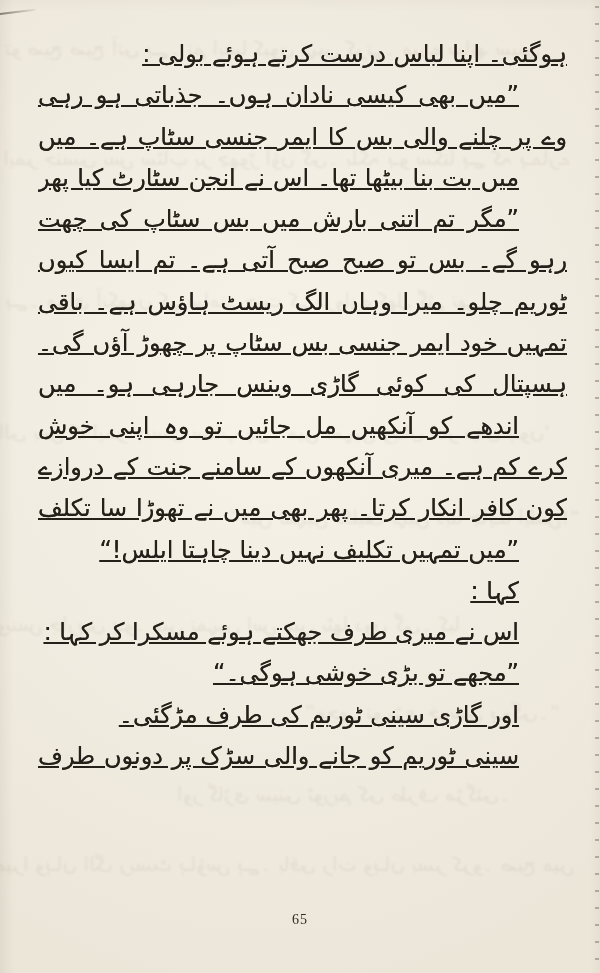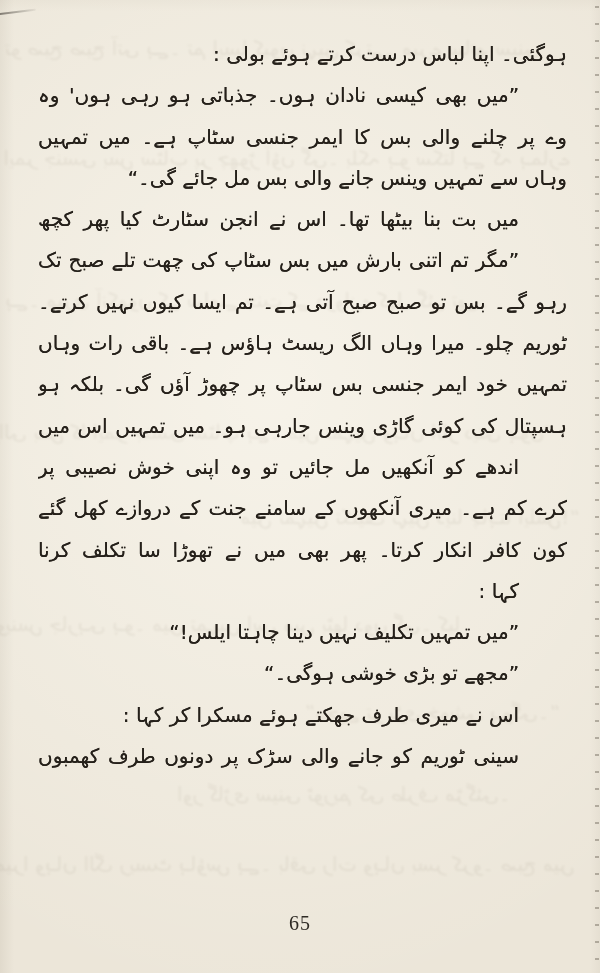--- a/index.html
+++ b/index.html
@@ -71,22 +71,23 @@
     border-radius: 1px;
   }
 
   .text-block {
     position: absolute;
     top: 34px;
     left: 38px;
     right: 33px;
     direction: rtl;
     color: var(--ink, #25201a);
-    font-size: 20px;
+    font-size: 24px;
     text-shadow: 0 0 0.4px rgba(37,32,26,0.85);
+    text-decoration: underline;
   }
   .ln {
     height: 41.3px;
     line-height: 41.3px;
     white-space: nowrap;
   }
   .ln.full {
     white-space: normal;
     text-align: justify;
     text-align-last: justify;
@@ -99,21 +100,21 @@
     padding-right: 48px;
   }
 
   .page-number {
     position: absolute;
     top: 912px;
     left: 0;
     width: 600px;
     text-align: center;
     font-family: "Liberation Serif", serif;
-    font-size: 20px;
+    font-size: 14px;
     letter-spacing: 1px;
     color: #2e2a24;
   }
 </style>
 </head>
 <body style="--paper: #ece6d9; --ink: #25201a;">
 
 <div class="page">
 
   <div class="ghost-layer">
@@ -128,31 +129,31 @@
     <div class="ghost-line" style="top:852px; right:25px;">ٹوریم چلو۔ میرا وہاں الگ ریسٹ ہاؤس ہے۔ باقی رات وہاں بسر کرو۔ صبح میں</div>
   </div>
 
   <div class="edge-marks"></div>
   <div class="crease"></div>
 
   <main class="text-block">
     <div class="ln end">ہوگئی۔ اپنا لباس درست کرتے ہوئے بولی :</div>
     <div class="ln full indent">”میں بھی کیسی نادان ہوں۔ جذباتی ہو رہی ہوں' وہ سامنے ہائی</div>
     <div class="ln full">وے پر چلنے والی بس کا ایمر جنسی سٹاپ ہے۔ میں تمہیں وہاں اتار دیتی ہوں'</div>
-    <div class="ln end">وہاں سے تمہیں وینس جانے والی بس مل جائے گی۔“</div>
     <div class="ln full indent">میں بت بنا بیٹھا تھا۔ اس نے انجن سٹارٹ کیا پھر کچھ سوچ کر انجن</div>
     <div class="ln full indent">”مگر تم اتنی بارش میں بس سٹاپ کی چھت تلے صبح تک کیسے بیٹھے</div>
     <div class="ln full">رہو گے۔ بس تو صبح صبح آتی ہے۔ تم ایسا کیوں نہیں کرتے۔ میرے ساتھ سینی</div>
     <div class="ln full">ٹوریم چلو۔ میرا وہاں الگ ریسٹ ہاؤس ہے۔ باقی رات وہاں بسر کرو۔ صبح میں</div>
     <div class="ln full">تمہیں خود ایمر جنسی بس سٹاپ پر چھوڑ آؤں گی۔ بلکہ ہو سکتا ہے کہ ہمارے</div>
     <div class="ln full">ہسپتال کی کوئی گاڑی وینس جارہی ہو۔ میں تمہیں اس میں بٹھا دوں گی۔ کیا</div>
     <div class="ln full indent">اندھے کو آنکھیں مل جائیں تو وہ اپنی خوش نصیبی پر جس قدر ناز</div>
     <div class="ln full">کرے کم ہے۔ میری آنکھوں کے سامنے جنت کے دروازے کھل گئے تھے۔</div>
     <div class="ln full">کون کافر انکار کرتا۔ پھر بھی میں نے تھوڑا سا تکلف کرنا مناسب سمجھا۔ میں نے</div>
+    <div class="ln end indent">”میں تمہیں تکلیف نہیں دینا چاہتا ایلس!“</div>
     <div class="ln end indent">کہا :</div>
-    <div class="ln end indent">”میں تمہیں تکلیف نہیں دینا چاہتا ایلس!“</div>
+    <div class="ln end indent">اس نے میری طرف جھکتے ہوئے مسکرا کر کہا :</div>
     <div class="ln end indent">”مجھے تو بڑی خوشی ہوگی۔“</div>
-    <div class="ln end indent">اس نے میری طرف جھکتے ہوئے مسکرا کر کہا :</div>
+    <div class="ln end indent">اور گاڑی سینی ٹوریم کی طرف مڑگئی۔</div>
     <div class="ln full indent">سینی ٹوریم کو جانے والی سڑک پر دونوں طرف کھمبوں پر بڑے بڑے</div>
   </main>
 
   <div class="page-number">65</div>
 </div>
 
 </body></html>

